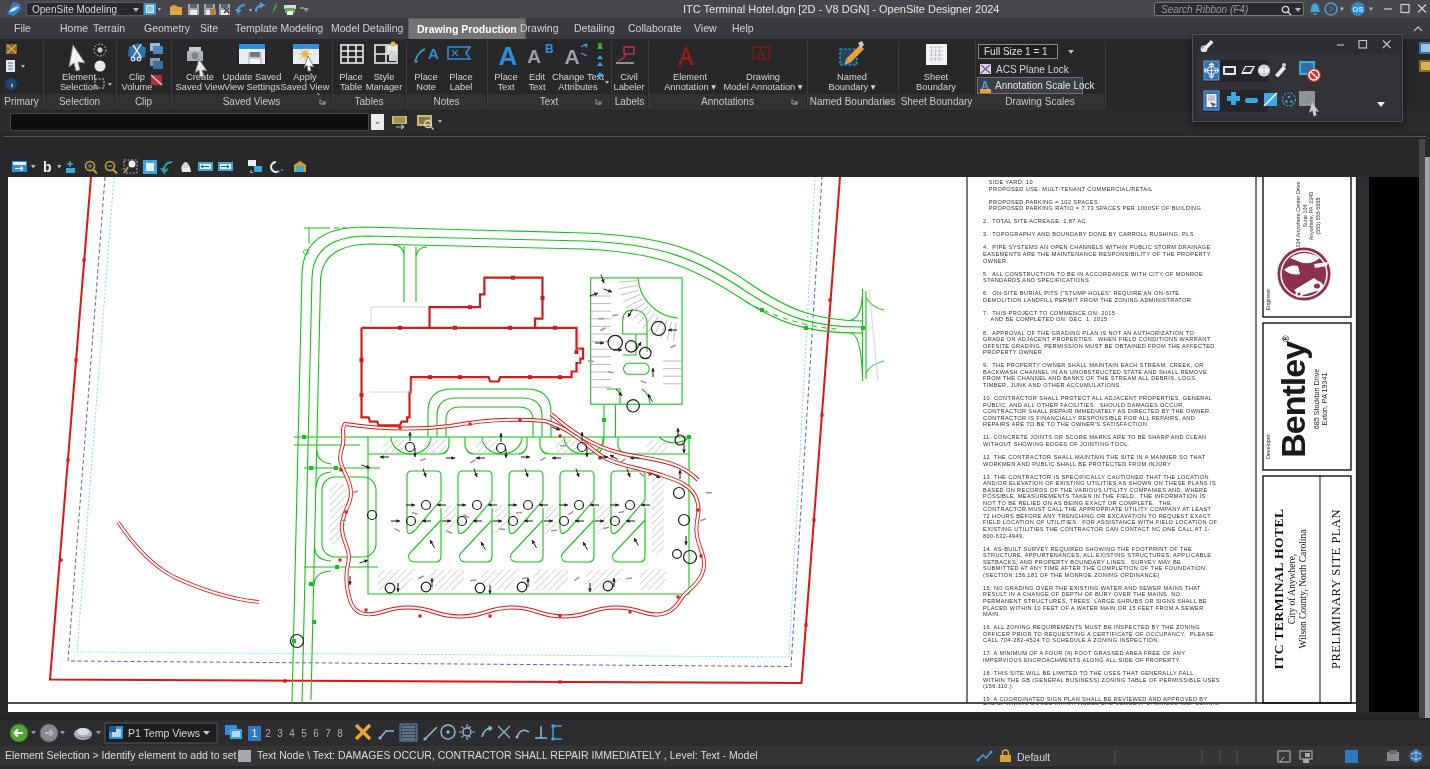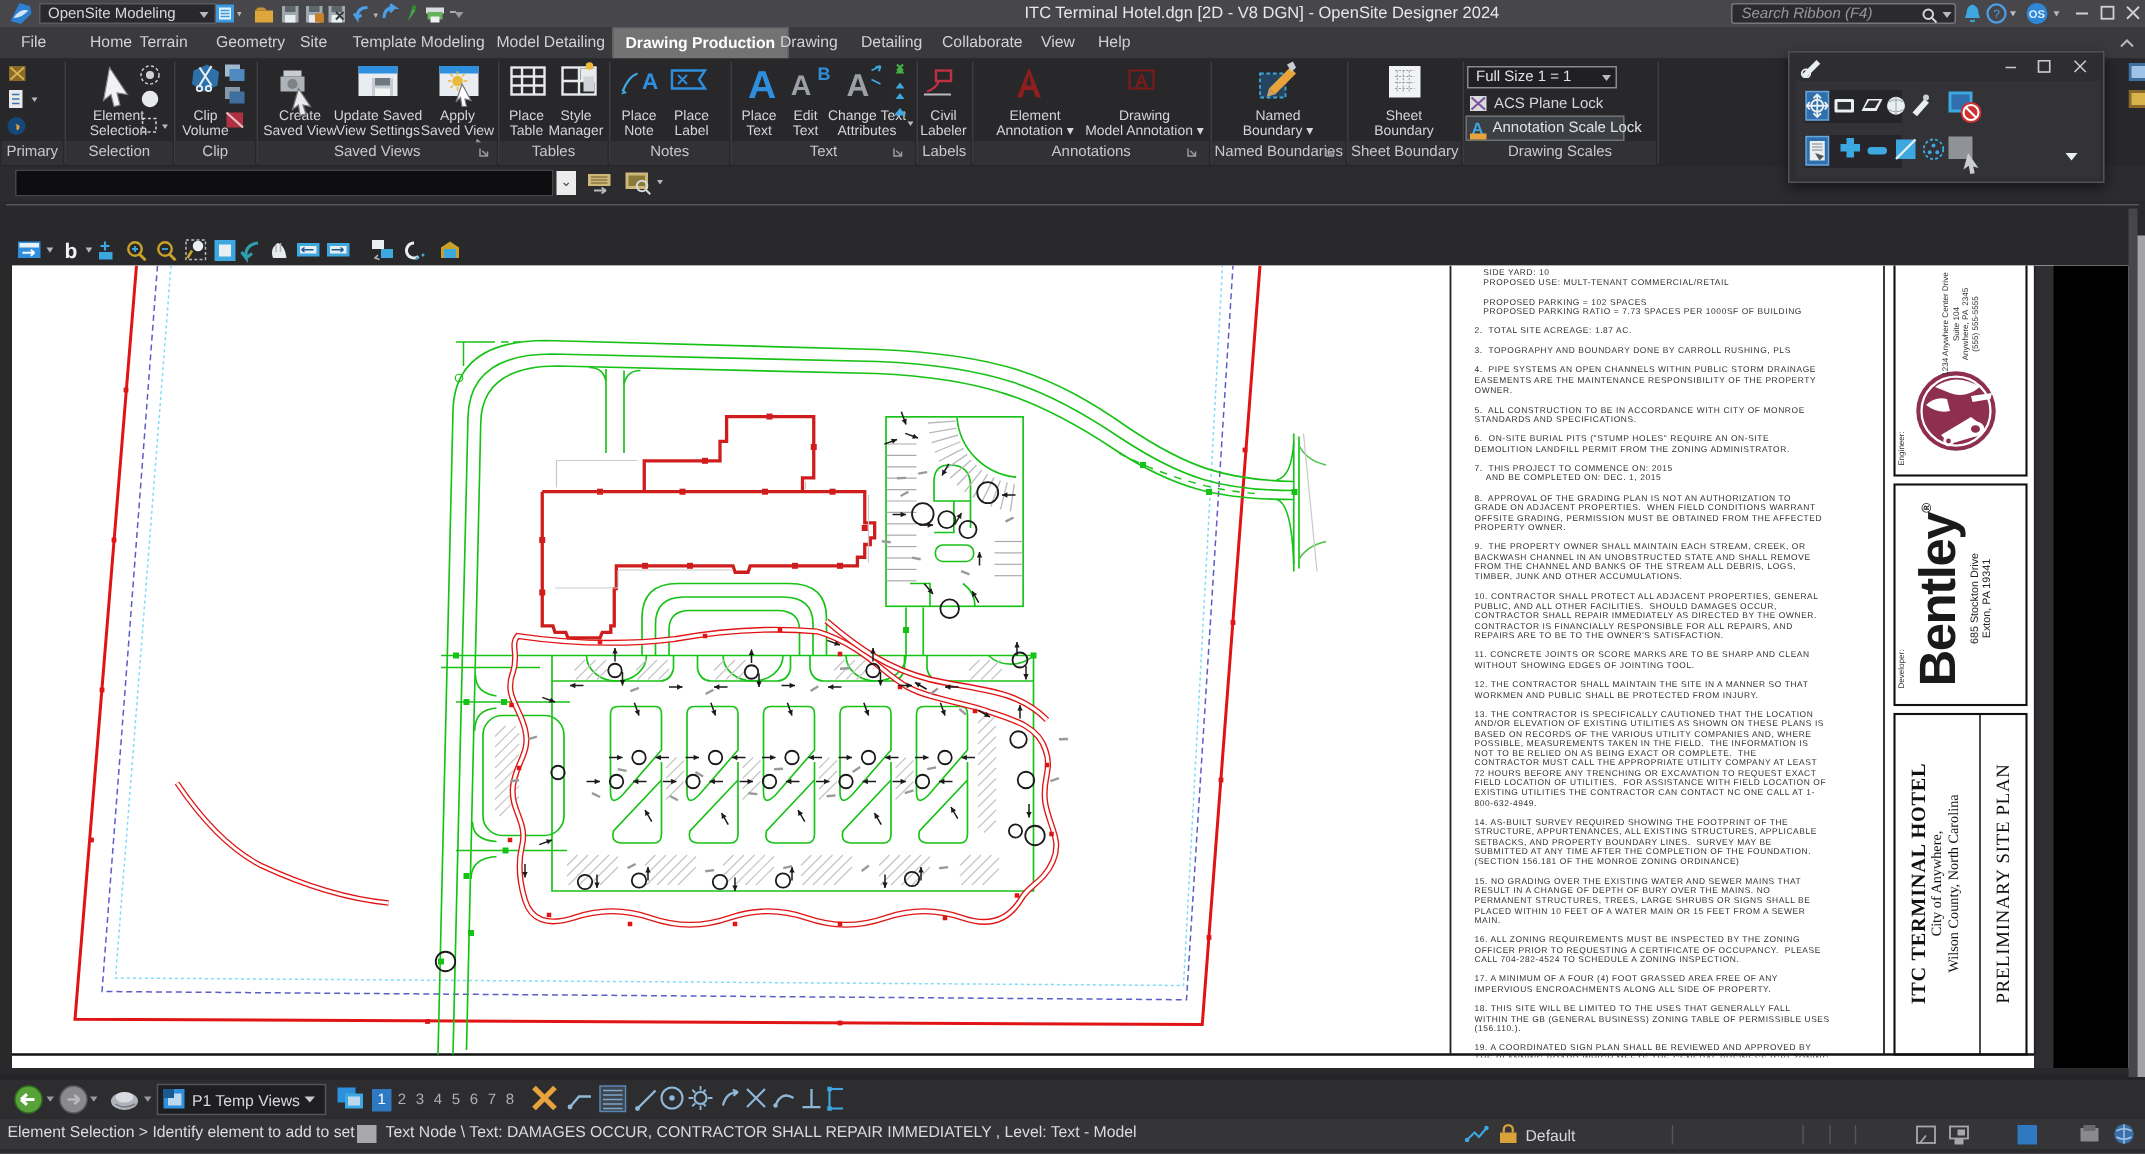--- a/index.html
+++ b/index.html
@@ -149,21 +149,21 @@
     <div class="blab" style="left:413px;top:33px;width:96px">Place<br>Label</div>
     <div class="blab" style="left:458px;top:33px;width:96px">Place<br>Text</div>
     <div class="blab" style="left:489px;top:33px;width:96px">Edit<br>Text</div>
     <div class="blab" style="left:530px;top:33px;width:96px">Change Text<br>Attributes</div>
     <div class="blab" style="left:581px;top:33px;width:96px">Civil<br>Labeler</div>
     <div class="blab" style="left:642px;top:33px;width:96px">Element<br>Annotation ▾</div>
     <div class="blab" style="left:715px;top:33px;width:96px">Drawing<br>Model Annotation ▾</div>
     <div class="blab" style="left:804px;top:33px;width:96px">Named<br>Boundary ▾</div>
     <div class="blab" style="left:888px;top:33px;width:96px">Sheet<br>Boundary</div>
 
-    <div class="abs" style="left:978px;top:5px;width:100px;height:15px;background:#202023;border:1px solid #8a8a8e;color:#e2e2e4;font-size:10px;line-height:13px;padding-left:5px;">Full Size 1 = 1</div>
+    <div class="abs" style="left:978px;top:5px;width:80px;height:15px;background:#202023;border:1px solid #8a8a8e;color:#e2e2e4;font-size:10px;line-height:13px;padding-left:5px;">Full Size 1 = 1</div>
     <div class="caret" style="left:1068px;top:11px"></div>
     <div class="abs" style="left:996px;top:25px;color:#d6d6d8;font-size:10px;">ACS Plane Lock</div>
     <div class="abs" style="left:977px;top:38px;width:106px;height:17px;background:#3c3f44;border:1px solid #6d7077;"></div>
     <div class="abs" style="left:995px;top:41px;color:#e4e4e6;font-size:10px;">Annotation Scale Lock</div>
 
     <svg class="abs" style="left:0;top:0" width="1105" height="56" viewBox="0 0 1105 56">
 
       <g>
         <rect x="6" y="5" width="11" height="10" fill="#8a6a2a"></rect>
           <path d="M7 6 l9 8 M16 6 l-9 8" stroke="#d9b44a" stroke-width="1.2"></path>

